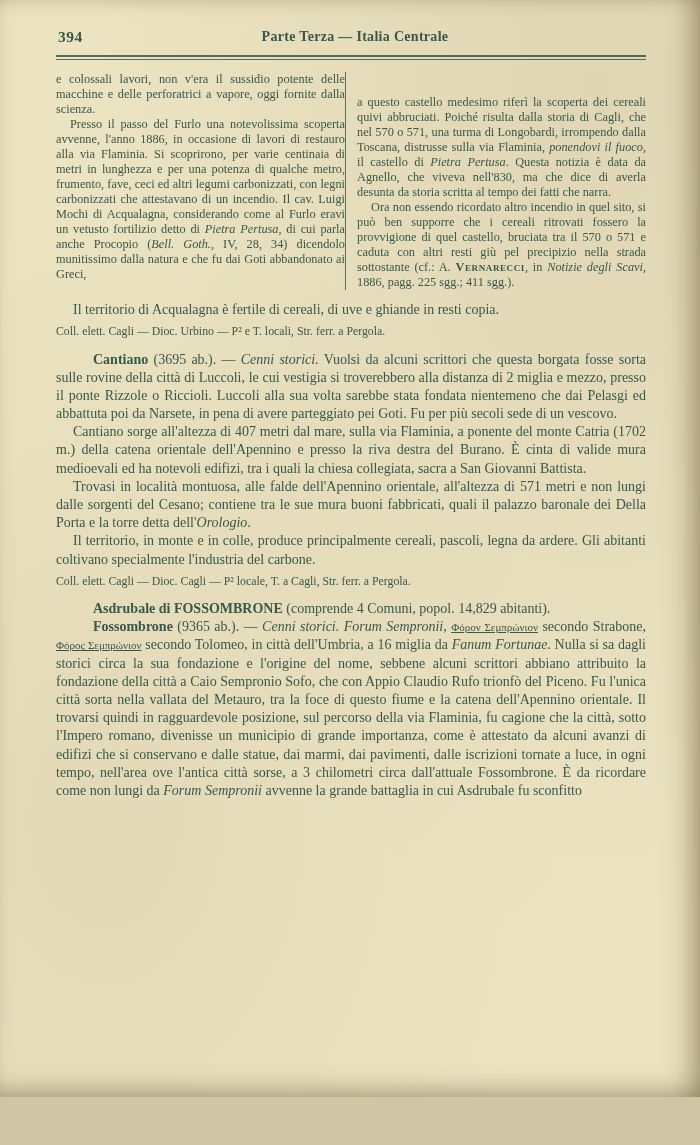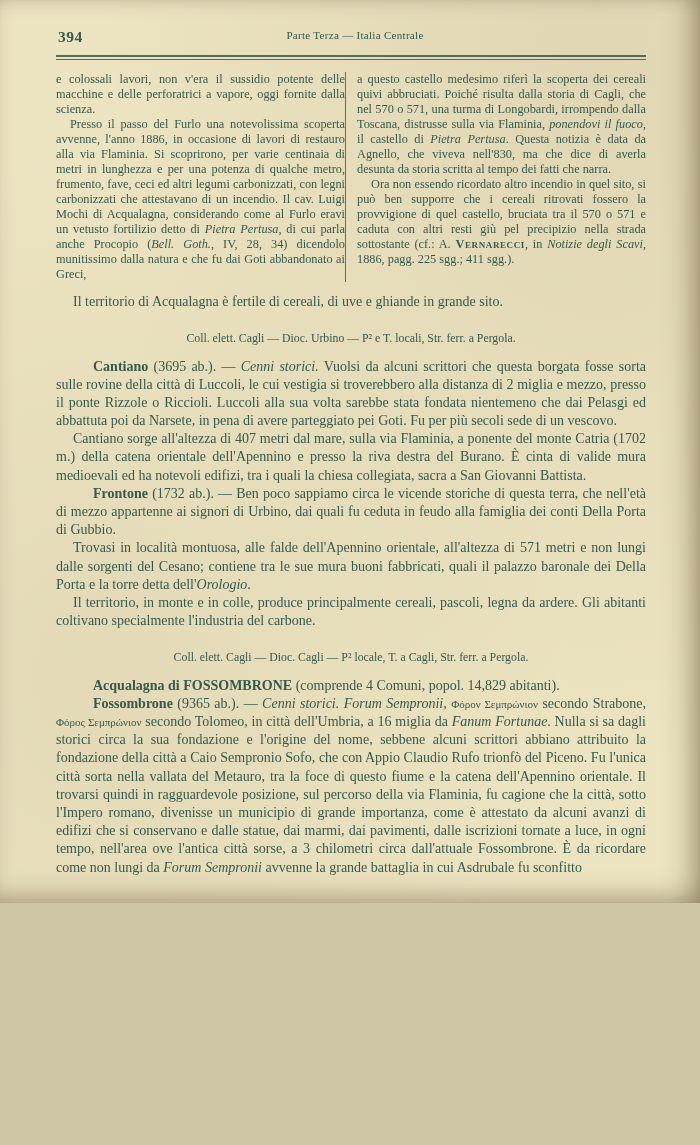--- a/index.html
+++ b/index.html
@@ -1,52 +1,52 @@
 <!DOCTYPE html>
 <html lang="it" style="--paper: #ece3c1; --ink: #35594f;"><head>
 <meta charset="utf-8">
 <style>
   html, body { margin: 0; padding: 0; background: #cfc6a6; }
   .page {
-    width: 700px; height: 903px; box-sizing: border-box;
+    width: 700px; height: 1097px; box-sizing: border-box;
     margin: 0; position: relative; overflow: hidden;
     padding: 24px 54px 20px 56px;
     background:
       radial-gradient(ellipse at 85% 8%, rgba(120,100,60,0.10), transparent 60%),
       radial-gradient(ellipse at 15% 75%, rgba(120,100,60,0.08), transparent 55%),
       var(--paper, #ece3c1);
     color: var(--ink, #35594f);
     font-family: "Liberation Serif", "DejaVu Serif", serif;
     box-shadow:
       inset -22px 0 28px -14px rgba(96,82,46,.50),
       inset 0 -18px 24px -12px rgba(96,82,46,.40),
       inset 0 10px 16px -12px rgba(96,82,46,.22);
   }
   .header { position: relative; height: 20px; margin-top: 4px; }
   .page-number { position: absolute; left: 2px; top: 0; font-size: 15.5px; font-weight: bold; letter-spacing: .5px; }
-  .running-title { position: absolute; left: 8px; right: 0; top: 1px; text-align: center; font-size: 11px; letter-spacing: .3px; font-weight: 400; }
+  .running-title { position: absolute; left: 8px; right: 0; top: 1px; text-align: center; font-size: 14px; letter-spacing: .3px; font-weight: 700; }
   .rule { margin-top: 7px; margin-bottom: 12px; height: 2px; border-top: 2.5px solid currentColor; border-bottom: 1px solid currentColor; opacity: .85; }
 
   .two-col { display: flex; font-size: 12.3px; line-height: 1.22; text-align: justify; }
   .col { flex: 1 1 0; }
   .col.left  { padding-right: 0; }
-  .col.right { padding-left: 11px; }
+  .col.right { padding-left: 11px; margin-top: 23px; }
   .divider { width: 1px; background: currentColor; opacity: .8; }
   .two-col p { margin: 0; }
   .two-col p.indent { text-indent: 14px; }
 
   .main { margin-top: 11px; font-size: 14px; line-height: 1.3; text-align: justify; }
   .main p.body { margin: 0; }
   .main p.indent { text-indent: 17px; }
-  .main p.coll { text-align: center; text-indent: 0; font-size: 11.8px; margin: 20px 0 11px; }
+  .main p.coll { text-align: left; text-indent: 0; font-size: 11.8px; margin: 5px 0 11px; }
 
   .s-i  { font-style: italic; }
   .s-b  { font-weight: bold; margin-left: 20px; }
   .s-sc { font-variant: small-caps; letter-spacing: .6px; font-weight: bold; }
-  .s-g  { font-size: 11px; }
+  .s-g  { font-size: 11px; text-decoration: underline; }
 </style>
 </head>
 <body>
 
 <div class="page">
   <div class="header">
     <span class="page-number">394</span>
     <span class="running-title">Parte Terza — Italia Centrale</span>
   </div>
   <div class="rule"></div>
@@ -57,24 +57,23 @@
         <p class="body indent"><span>Presso il passo del Furlo una notevolissima scoperta avvenne, l'anno 1886, in occasione di lavori di restauro alla via Flaminia. Si scoprirono, per varie centinaia di metri in lunghezza e per una potenza di qualche metro, frumento, fave, ceci ed altri legumi carbonizzati, con legni carbonizzati che attestavano di un incendio. Il cav. Luigi Mochi di Acqualagna, considerando come al Furlo eravi un vetusto fortilizio detto di </span><span class="s-i">Pietra Pertusa</span><span>, di cui parla anche Procopio (</span><span class="s-i">Bell. Goth.</span><span>, IV, 28, 34) dicendolo munitissimo dalla natura e che fu dai Goti abbandonato ai Greci,</span></p>
       </div>
     <div class="divider"></div>
     <div class="col right">
         <p class="body"><span>a questo castello medesimo riferì la scoperta dei cereali quivi abbruciati. Poiché risulta dalla storia di Cagli, che nel 570 o 571, una turma di Longobardi, irrompendo dalla Toscana, distrusse sulla via Flaminia, </span><span class="s-i">ponendovi il fuoco</span><span>, il castello di </span><span class="s-i">Pietra Pertusa</span><span>. Questa notizia è data da Agnello, che viveva nell'830, ma che dice di averla desunta da storia scritta al tempo dei fatti che narra.</span></p>
         <p class="body indent"><span>Ora non essendo ricordato altro incendio in quel sito, si può ben supporre che i cereali ritrovati fossero la provvigione di quel castello, bruciata tra il 570 o 571 e caduta con altri resti giù pel precipizio nella strada sottostante (cf.: A. </span><span class="s-sc">Vernarecci</span><span>, in </span><span class="s-i">Notizie degli Scavi</span><span>, 1886, pagg. 225 sgg.; 411 sgg.).</span></p>
       </div>
   </div>
 
   <div class="main">
-      <p class="body indent"><span>Il territorio di Acqualagna è fertile di cereali, di uve e ghiande in grande sito.</span></p>
+      <p class="body indent"><span>Il territorio di Acqualagna è fertile di cereali, di uve e ghiande in resti copia.</span></p>
       <p class="coll"><span>Coll. elett. Cagli — Dioc. Urbino — P² e T. locali, Str. ferr. a Pergola.</span></p>
       <p class="body indent"><span class="s-b">Cantiano</span><span> (3695 ab.). — </span><span class="s-i">Cenni storici.</span><span> Vuolsi da alcuni scrittori che questa borgata fosse sorta sulle rovine della città di Luccoli, le cui vestigia si troverebbero alla distanza di 2 miglia e mezzo, presso il ponte Rizzole o Riccioli. Luccoli alla sua volta sarebbe stata fondata nientemeno che dai Pelasgi ed abbattuta poi da Narsete, in pena di avere parteggiato pei Goti. Fu per più secoli sede di un vescovo.</span></p>
       <p class="body indent"><span>Cantiano sorge all'altezza di 407 metri dal mare, sulla via Flaminia, a ponente del monte Catria (1702 m.) della catena orientale dell'Apennino e presso la riva destra del Burano. È cinta di valide mura medioevali ed ha notevoli edifizi, tra i quali la chiesa collegiata, sacra a San Giovanni Battista.</span></p>
-      <p class="body indent"><span class="s-b">Frontone</span><span> (1732 ab.). — Ben poco sappiamo circa le vicende storiche di questa terra, che nell'età di mezzo appartenne ai signori di Urbino, dai quali fu ceduta in feudo alla famiglia dei conti Della Porta di Gubbio.</span></p>
       <p class="body indent"><span>Trovasi in località montuosa, alle falde dell'Apennino orientale, all'altezza di 571 metri e non lungi dalle sorgenti del Cesano; contiene tra le sue mura buoni fabbricati, quali il palazzo baronale dei Della Porta e la torre detta dell'</span><span class="s-i">Orologio</span><span>.</span></p>
       <p class="body indent"><span>Il territorio, in monte e in colle, produce principalmente cereali, pascoli, legna da ardere. Gli abitanti coltivano specialmente l'industria del carbone.</span></p>
       <p class="coll"><span>Coll. elett. Cagli — Dioc. Cagli — P² locale, T. a Cagli, Str. ferr. a Pergola.</span></p>
-      <p class="body indent"><span class="s-b">Acqualagna di FOSSOMBRONE</span><span> (comprende 4 Comuni, popol. 14,829 abitanti).</span></p>
+      <p class="body indent"><span class="s-b">Asdrubale di FOSSOMBRONE</span><span> (comprende 4 Comuni, popol. 14,829 abitanti).</span></p>
       <p class="body indent"><span class="s-b">Fossombrone</span><span> (9365 ab.). — </span><span class="s-i">Cenni storici. Forum Sempronii,</span><span> </span><span class="s-g">Φόρον Σεμπρώνιον</span><span> secondo Strabone, </span><span class="s-g">Φόρος Σεμπρώνιον</span><span> secondo Tolomeo, in città dell'Umbria, a 16 miglia da </span><span class="s-i">Fanum Fortunae</span><span>. Nulla si sa dagli storici circa la sua fondazione e l'origine del nome, sebbene alcuni scrittori abbiano attribuito la fondazione della città a Caio Sempronio Sofo, che con Appio Claudio Rufo trionfò del Piceno. Fu l'unica città sorta nella vallata del Metauro, tra la foce di questo fiume e la catena dell'Apennino orientale. Il trovarsi quindi in ragguardevole posizione, sul percorso della via Flaminia, fu cagione che la città, sotto l'Impero romano, divenisse un municipio di grande importanza, come è attestato da alcuni avanzi di edifizi che si conservano e dalle statue, dai marmi, dai pavimenti, dalle iscrizioni tornate a luce, in ogni tempo, nell'area ove l'antica città sorse, a 3 chilometri circa dall'attuale Fossombrone. È da ricordare come non lungi da </span><span class="s-i">Forum Sempronii</span><span> avvenne la grande battaglia in cui Asdrubale fu sconfitto</span></p>
     </div>
 </div>
 
 </body></html>

